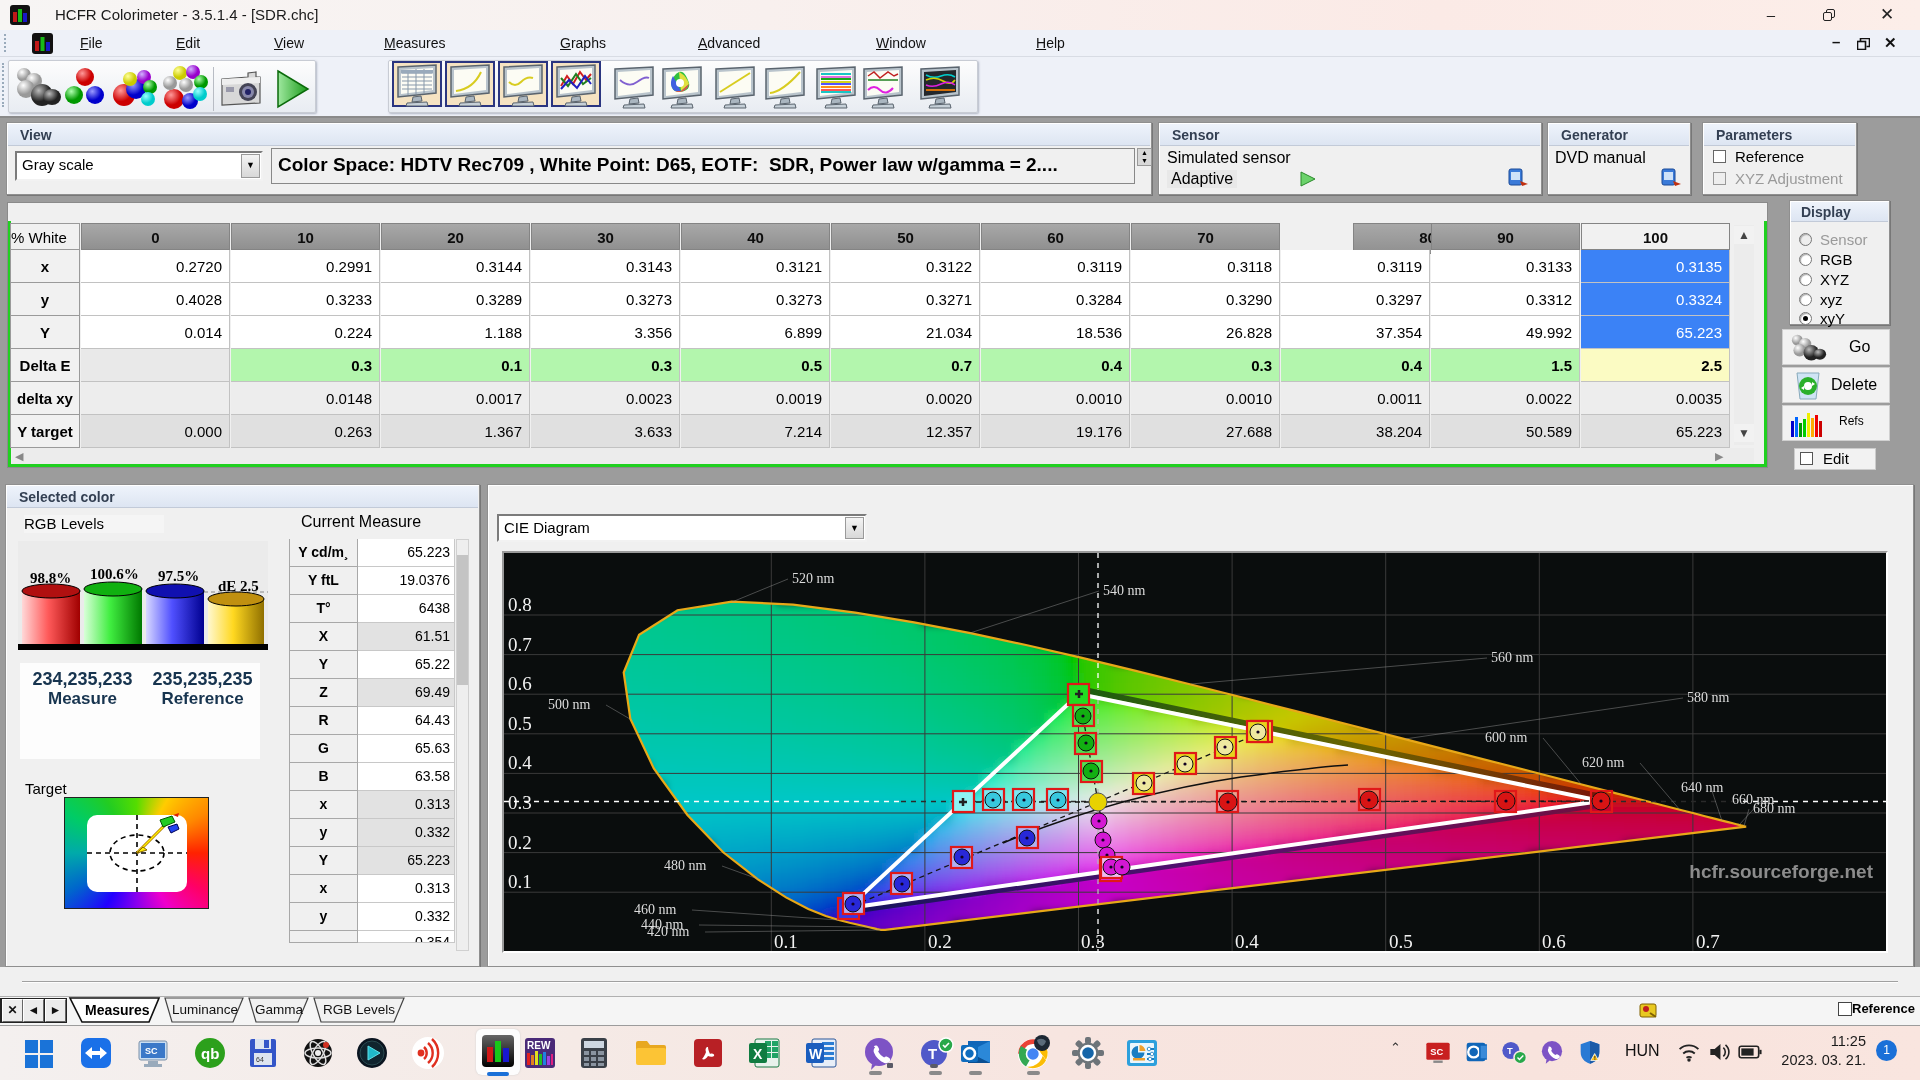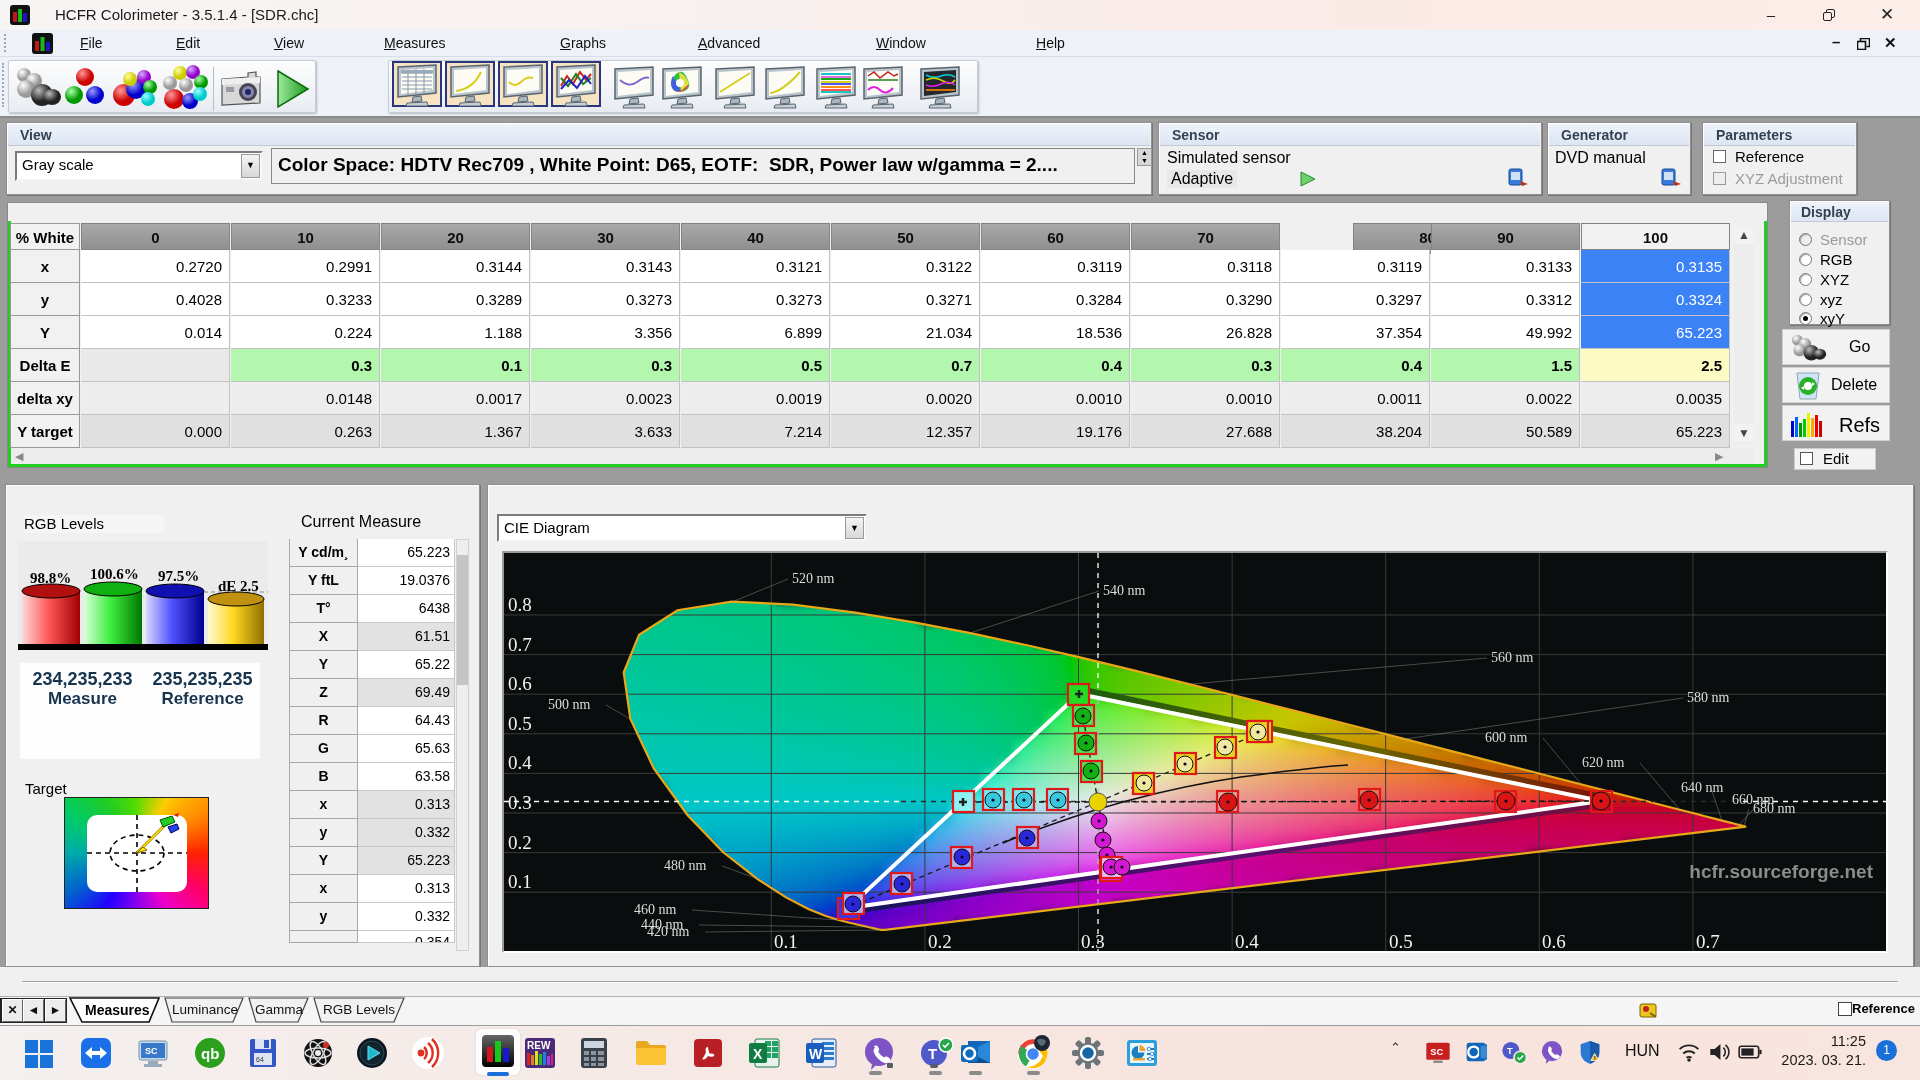--- a/index.html
+++ b/index.html
@@ -20,21 +20,21 @@
 .tsel{background:#f5e3c2;border:2px solid #2a3580}
 
 .panel{position:absolute;background:#f0f0f0;border:1px solid #8f8f8f;box-shadow:inset 1px 1px 0 #fff, 1px 1px 0 #777}
 .ptitle{position:absolute;left:1px;top:1px;right:1px;height:22px;background:linear-gradient(#eef3fb,#dde5f2);border-bottom:1px solid #c2cad8;font-weight:bold;font-size:14px;color:#333f52;padding-left:12px;line-height:22px}
 
 .combo{position:absolute;background:#fff;border:2px solid #7b7b7b;border-right-color:#f2f2f2;border-bottom-color:#f2f2f2}
 .combo .ctext{position:absolute;left:5px;top:3px;font-size:15px;color:#000}
 .combo .carr{position:absolute;right:1px;top:1px;bottom:1px;width:19px;background:linear-gradient(#f4f4f4,#d8d8d8);border:1px solid #9a9a9a;text-align:center;line-height:20px;font-size:9px;color:#000}
 
 .tc{position:absolute;font-size:15px;overflow:hidden;white-space:nowrap}
-.thl{background:#f1f1f1;border:1px solid #9a9a9a;font-weight:bold;text-align:center;color:#000}
+.thl{background:#f1f1f1;border:1px solid #9a9a9a;font-weight:normal;text-align:left;color:#000}
 .th{background:linear-gradient(#a8a8a8,#909090);border:1px solid #848484;font-weight:bold;text-align:center;color:#0d0d0d}
 .th.sel{background:#f1f1f1}
 .trl{background:#f1f1f1;border:1px solid #9a9a9a;border-top:none;font-weight:bold;text-align:center;color:#000}
 .td{border-right:1px solid #c2c2c2;border-bottom:1px solid #c2c2c2;text-align:right;padding-right:7px;color:#000}
 .td.white{background:#fff}
 .td.blue{background:#3b82f6;color:#fff}
 .td.grn{background:#b3f6ad}
 .td.yel{background:#fbfbc3}
 .td.g0{background:#e9e9e9}
 .td.g1{background:#ededed}
@@ -504,28 +504,29 @@
           <rect x="2" y="12" width="3" height="16" fill="#00c"></rect>
           <rect x="6" y="8" width="3" height="20" fill="#06f"></rect>
           <rect x="10" y="14" width="3" height="14" fill="#090"></rect>
           <rect x="14" y="10" width="3" height="18" fill="#0c0"></rect>
           <rect x="18" y="4" width="3" height="24" fill="#ee0"></rect>
           <rect x="22" y="9" width="3" height="19" fill="#fa0"></rect>
           <rect x="26" y="6" width="3" height="22" fill="#e00"></rect>
           <rect x="30" y="12" width="3" height="16" fill="#c00"></rect>
         </g>
       </svg>
-  <div class="abs" style="left:56px;top:8px;font-size:20px">Refs</div>
+  <div class="abs" style="left:56px;top:8px;font-size:12px">Refs</div>
 </div>
 <div class="abs" style="left:1794px;top:448px;width:82px;height:22px;background:#f2f2f2;border:1px solid #ccc">
  <div class="abs" style="left:5px;top:3px;width:13px;height:13px;background:#fff;border:1px solid #555"></div>
  <div class="abs" style="left:28px;top:1px;font-size:15px;color:#000">Edit</div>
 </div>
 
 <div class="panel" style="left:5px;top:484px;width:475px;height:483px">
+ <div class="ptitle">Selected color</div>
  <div class="abs" style="left:18px;top:30px;width:140px;height:18px;background:#f5f5f5;font-size:15px;color:#000">RGB Levels</div>
  <div class="abs" style="left:295px;top:28px;width:160px;height:18px;font-size:16px;color:#000">Current Measure</div>
 
  <div class="abs" style="left:12px;top:56px;width:250px;height:109px;background:#ebebeb">
   <svg width="250" height="109" viewBox="0 0 250 109">
    <defs>
     <linearGradient id="cylr" x1="0" x2="1">
               <stop offset="0" stop-color="#ffd8d8"></stop>
               <stop offset="0.45" stop-color="#ff5a5a"></stop>
               <stop offset="1" stop-color="#a00000"></stop>

